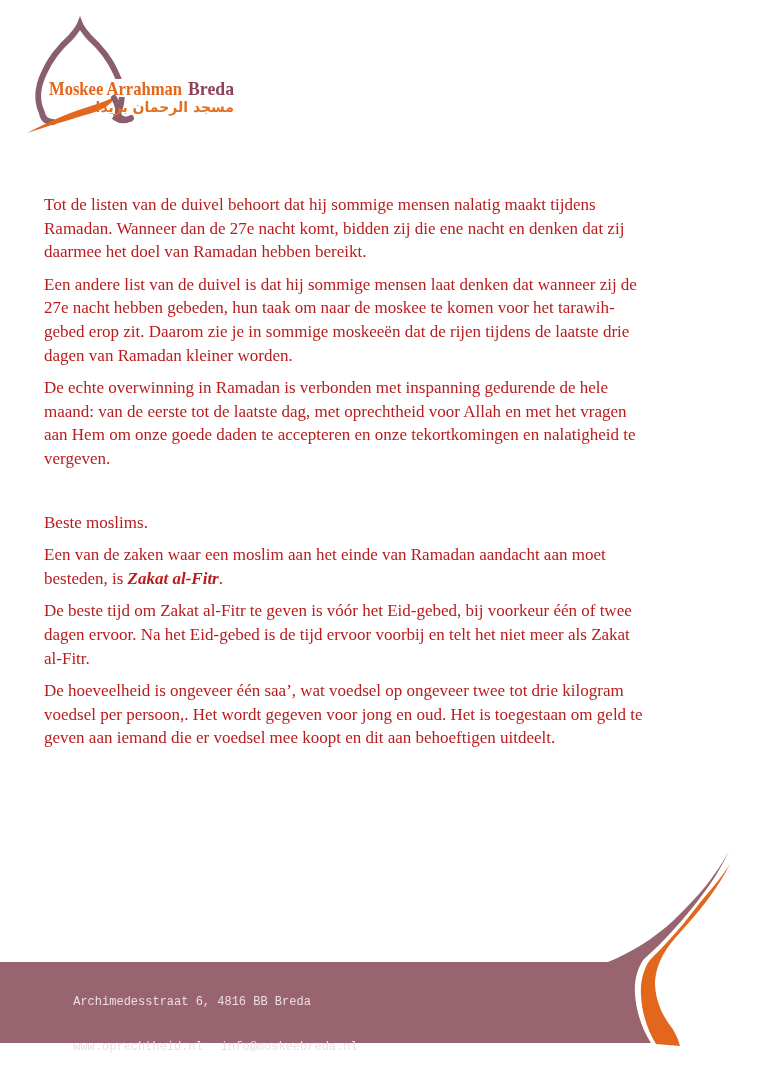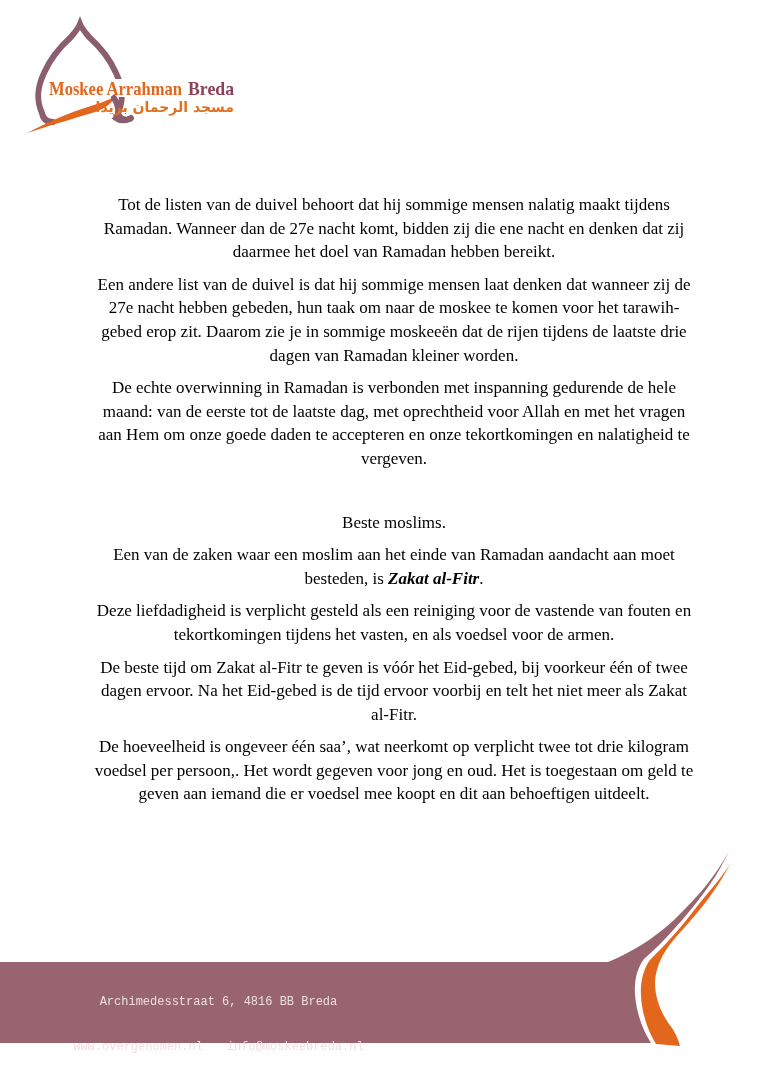--- a/index.html
+++ b/index.html
@@ -3,31 +3,30 @@
 <meta charset="utf-8">
 <style>
   html, body { margin: 0; padding: 0; background: #ffffff; }
   .page {
     position: relative;
     width: 763px;
     height: 1080px;
     background: #ffffff;
     overflow: hidden;
     font-family: "Liberation Serif", serif;
-    text-align: center;
   }
   
   .logo { position: absolute; left: 0; top: 0; width: 250px; height: 145px; }
   
   .body-text {
     position: absolute;
     left: 44px;
     top: 193px;
     width: 700px;
-    color: #000000;
+    color: #b91c1c;
     font-size: 17px;
     line-height: 23.6px;
   }
   .body-text p {
     margin: 0 0 9px 0;
     white-space: pre-line;
   }
   .body-text p.section-gap { margin-top: 40px; }
   .body-text b { font-weight: bold; font-style: italic; }
   
@@ -42,21 +41,21 @@
   .footer-info {
     position: absolute;
     left: 30px;
     top: 980px;
     color: #EFDDE2;
     font-family: "Liberation Sans", sans-serif;
     font-size: 12px;
     line-height: 15px;
   }
   .footer-info .fline { white-space: pre; font-family: Liberation Mono, monospace; }
-  .footer-info .fline span + span { margin-left: 24px; }
+  .footer-info .fline span + span { margin-left: 18px; }
 </style>
 </head>
 <body>
 
 <div class="page">
 
   <svg class="logo" viewBox="0 0 250 145" aria-hidden="true">
 
     <path d="M 53,122 C 47,122 43,119 42,113 C 36,100 37,88 44,73 C 51,57 61,46 71,37 C 75,32 78,29 80,24 C 82,29 85,32 89,37 C 99,46 109,57 116,73 C 123,88 124,100 118,113 C 119,118 124,121 130,119" fill="none" stroke="#8A5E6E" stroke-width="6" stroke-linecap="round"></path>
 
@@ -81,42 +80,40 @@
 27e nacht hebben gebeden, hun taak om naar de moskee te komen voor het tarawih-
 gebed erop zit. Daarom zie je in sommige moskeeën dat de rijen tijdens de laatste drie
 dagen van Ramadan kleiner worden.</p>
     <p>De echte overwinning in Ramadan is verbonden met inspanning gedurende de hele
 maand: van de eerste tot de laatste dag, met oprechtheid voor Allah en met het vragen
 aan Hem om onze goede daden te accepteren en onze tekortkomingen en nalatigheid te
 vergeven.</p>
     <p class="section-gap">Beste moslims.</p>
     <p><span>Een van de zaken waar een moslim aan het einde van Ramadan aandacht aan moet
 besteden, is </span><b>Zakat al-Fitr</b><span>.</span></p>
-    <p>Deze liefdadigheid is verplicht gesteld als een reiniging voor de vastende van fouten en
-tekortkomingen tijdens het vasten, en als voedsel voor de armen.</p>
     <p>De beste tijd om Zakat al-Fitr te geven is vóór het Eid-gebed, bij voorkeur één of twee
 dagen ervoor. Na het Eid-gebed is de tijd ervoor voorbij en telt het niet meer als Zakat
 al-Fitr.</p>
-    <p>De hoeveelheid is ongeveer één saa’, wat neerkomt op verplicht twee tot drie kilogram
+    <p>De hoeveelheid is ongeveer één saa’, wat voedsel op ongeveer twee tot drie kilogram
 voedsel per persoon,. Het wordt gegeven voor jong en oud. Het is toegestaan om geld te
 geven aan iemand die er voedsel mee koopt en dit aan behoeftigen uitdeelt.</p>
   </div>
 
   <svg class="footer-art" viewBox="0 0 763 240" aria-hidden="true">
 
     <path d="M 729,11 C 717,34 699,56 674,80 C 652,100 632,112 608,122 L 0,122 L 0,203 L 651,203 C 642,189 636,171 635,154 C 634,139 638,127 644,119 C 658,107 673,91 688,73 C 703,55 718,35 729,11 Z" fill="#98646F"></path>
 
     <path d="M 731,22 C 719,47 700,71 676,97 C 661,114 656,128 655,142 C 655,157 660,171 669,184 C 674,190 678,198 680,206 L 656,204 C 648,191 642,174 641,156 C 640,141 644,128 650,120 C 664,106 680,89 695,69 C 709,51 722,38 731,22 Z" fill="#E2661C"></path>
   </svg>
 
   <div class="footer-info">
     <div class="fline">
       <span>Archimedesstraat 6, 4816 BB Breda</span>
     </div>
     <div class="fline">
-      <span>www.overgenomen.nl</span><span>info@moskeebreda.nl</span>
+      <span>www.oprechtheid.nl</span><span>info@moskeebreda.nl</span>
     </div>
     <div class="fline">
       
     </div>
   </div>
 
 </div>
 
 </body></html>

